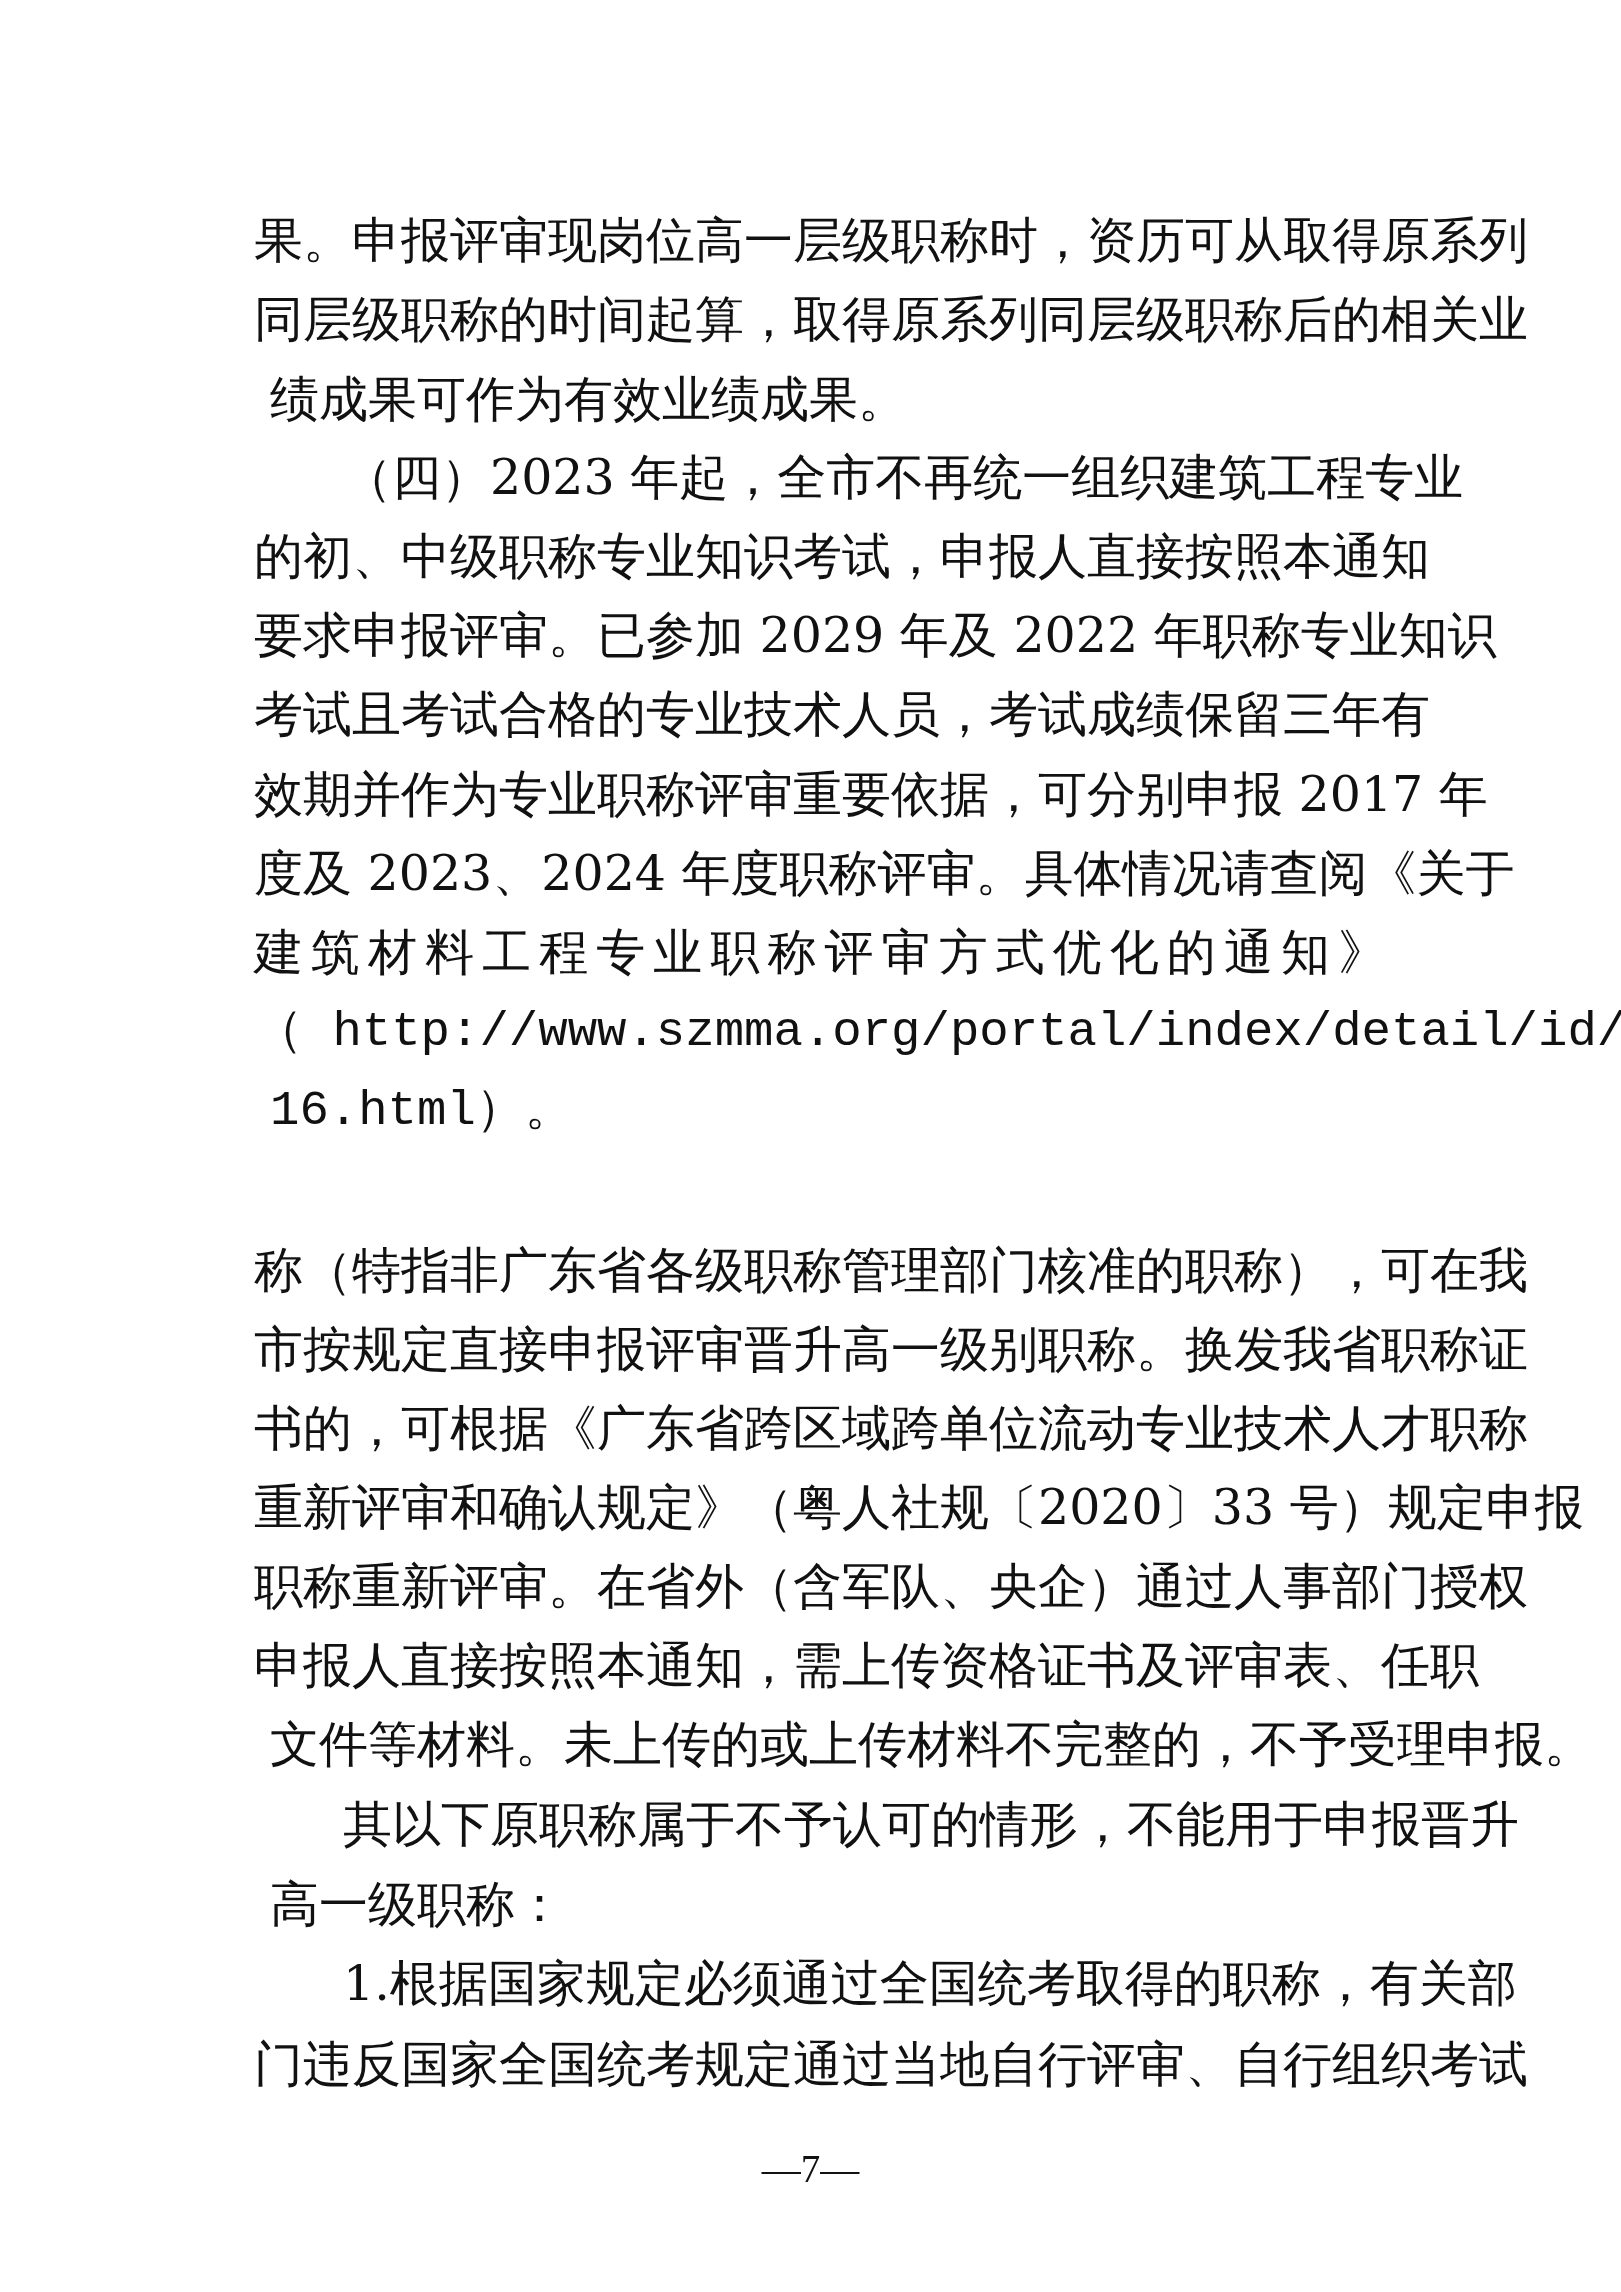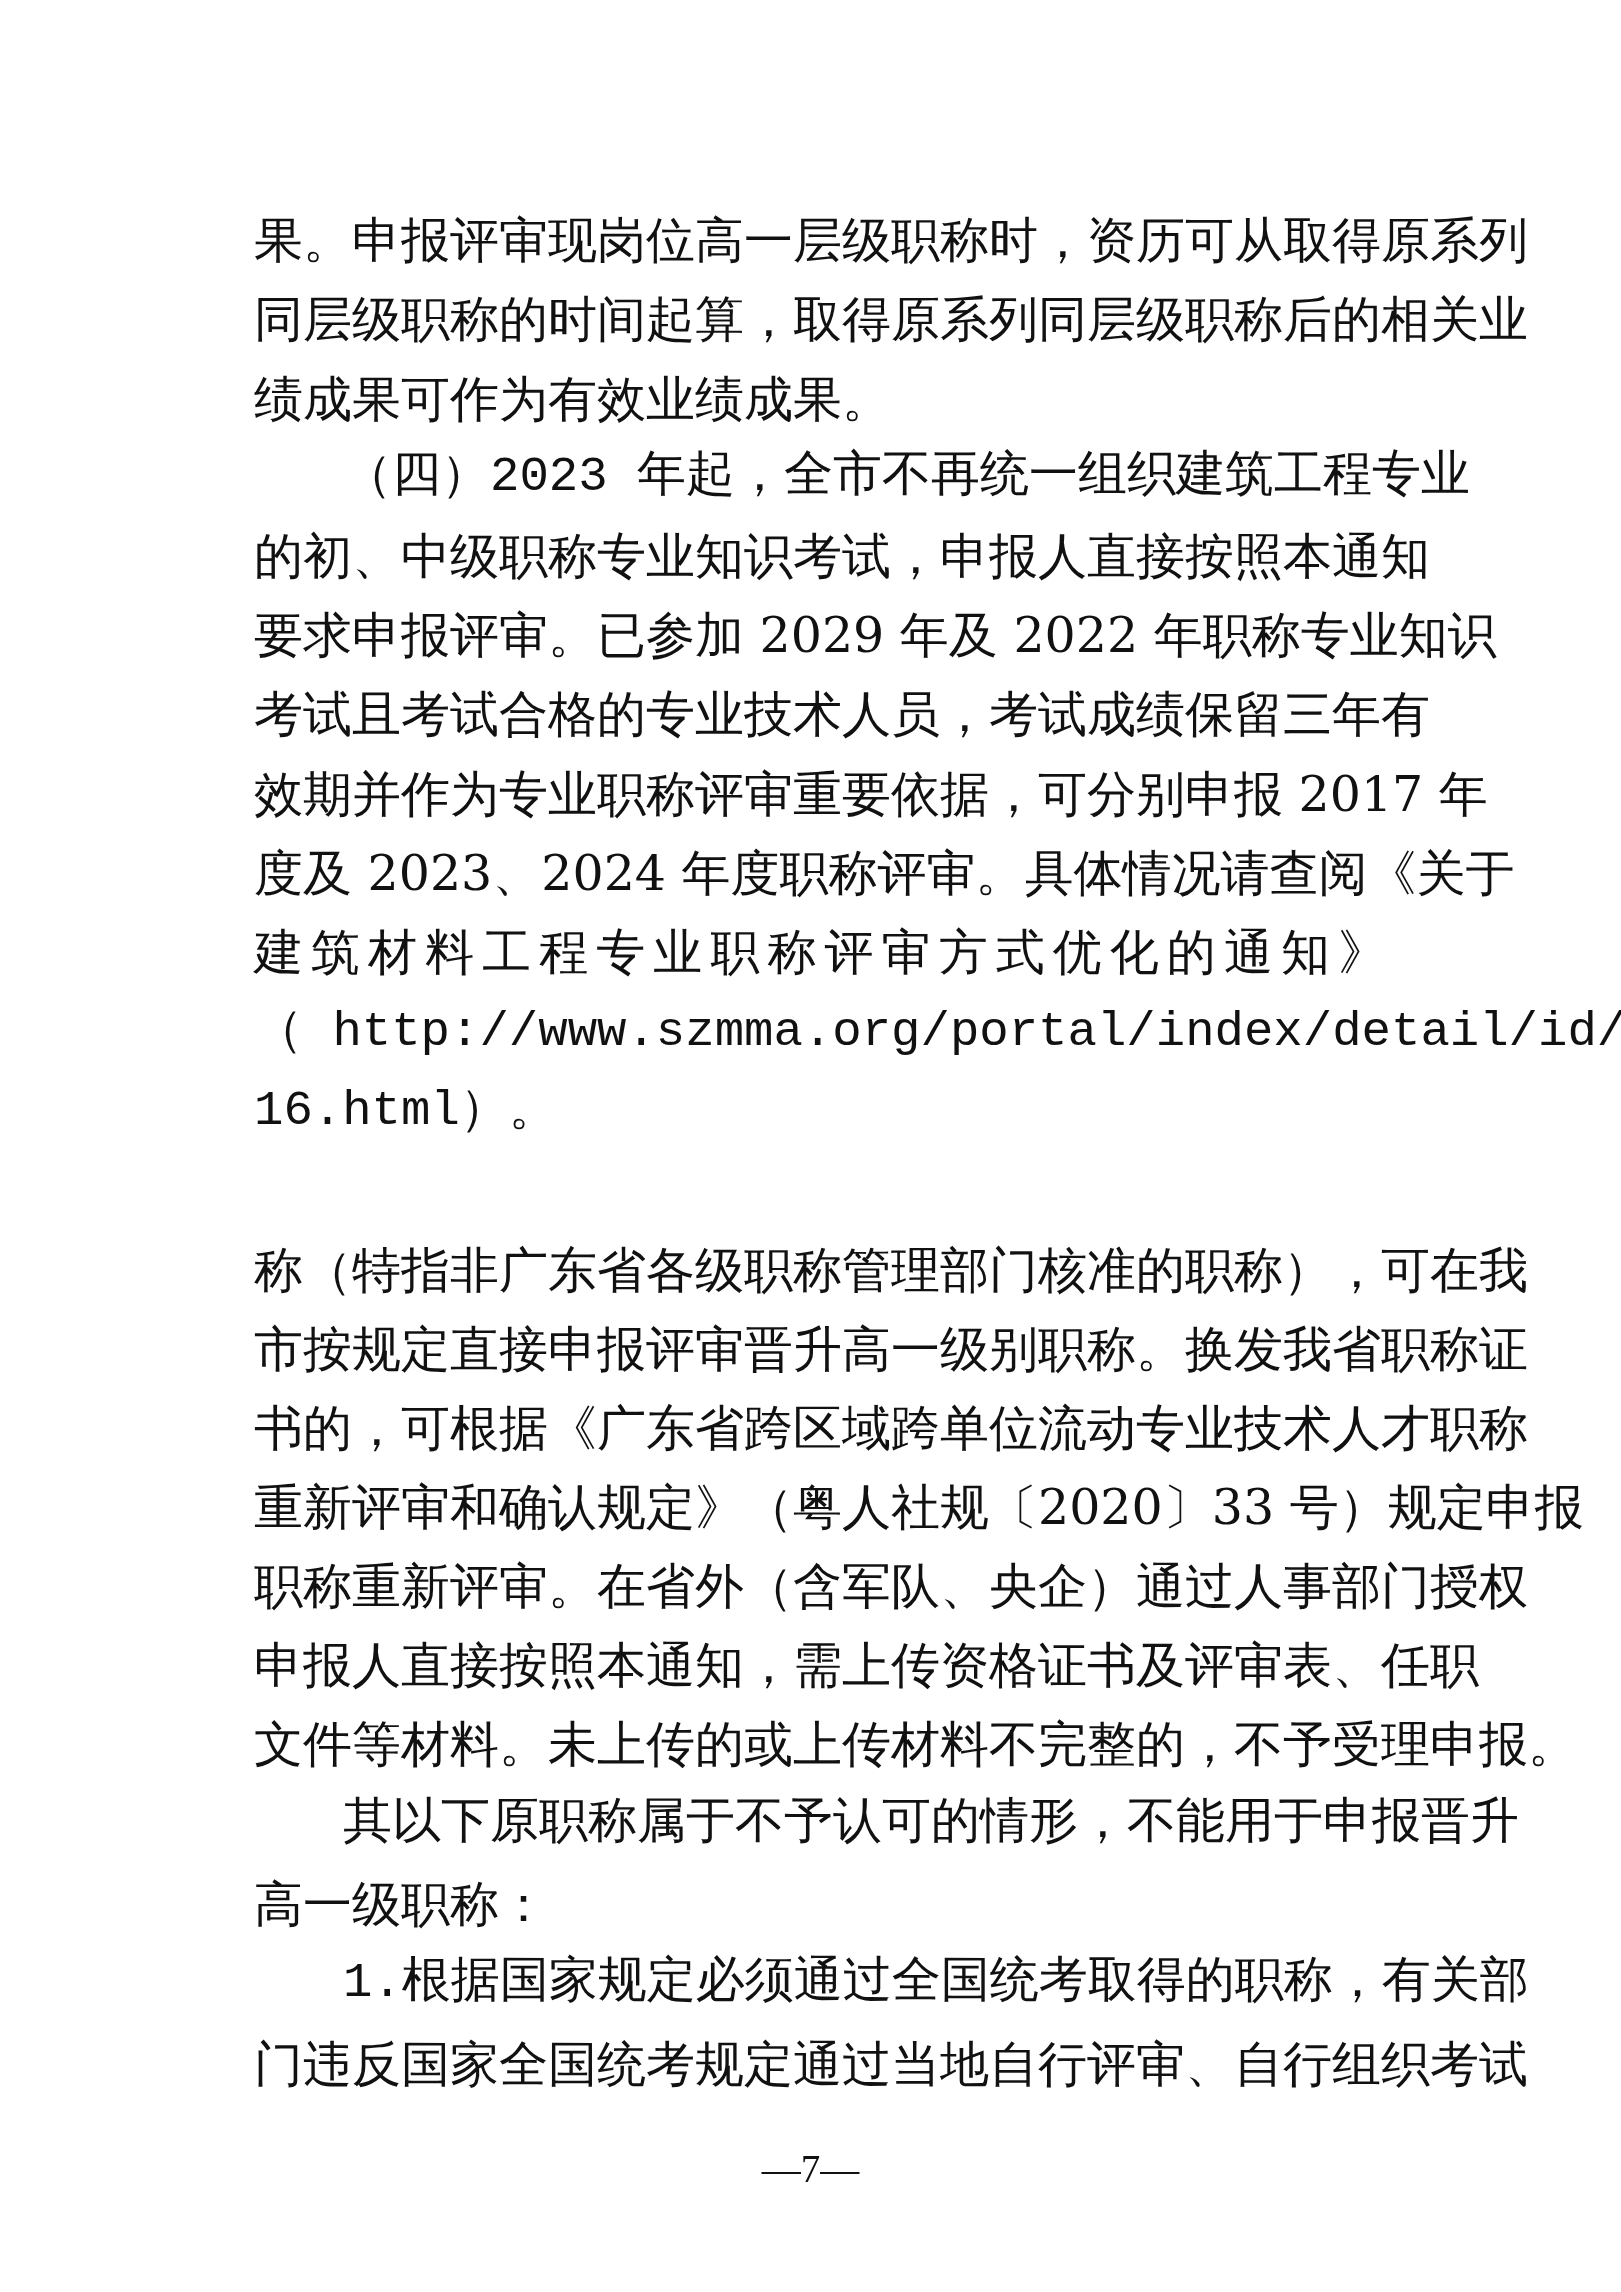--- a/index.html
+++ b/index.html
@@ -2,22 +2,22 @@
 <html><head>
 <meta charset="utf-8">
 <style>
   html, body { margin: 0; padding: 0; background: #ffffff; }
   body { width: 1621px; height: 2293px; position: relative; overflow: hidden;
          font-family: "DejaVu Serif", "Liberation Serif", serif; color: #111; }
   .page { position: absolute; left: 0; top: 0; width: 1580px; height: 2293px; background: #fff; }
   .line { position: absolute; left: 254px; width: 1133px; height: 63px; line-height: 63px;
           font-size: 49px; white-space: nowrap; text-align: justify; text-align-last: justify;
           letter-spacing: 0px; }
-  .line.indent { left: 343px; width: 1044px; font-family: Liberation Mono, monospace; }
-  .line.last { text-align-last: left; }
+  .line.indent { left: 343px; width: 1044px; }
+  .line.last { text-align-last: left; margin-left: 16px; }
   .mono { font-family: "Liberation Mono", "DejaVu Sans Mono", monospace; }
   .page-number { position: absolute; left: 0; width: 1621px; top: 2147px; text-align: center;
                  font-size: 39px; font-family: "Liberation Serif", serif; line-height: 43px; }
 </style>
 </head>
 <body>
 
 <div class="page">
 
   <div class="line" style="top:209px">果。申报评审现岗位高一层级职称时，资历可从取得原系列</div>

